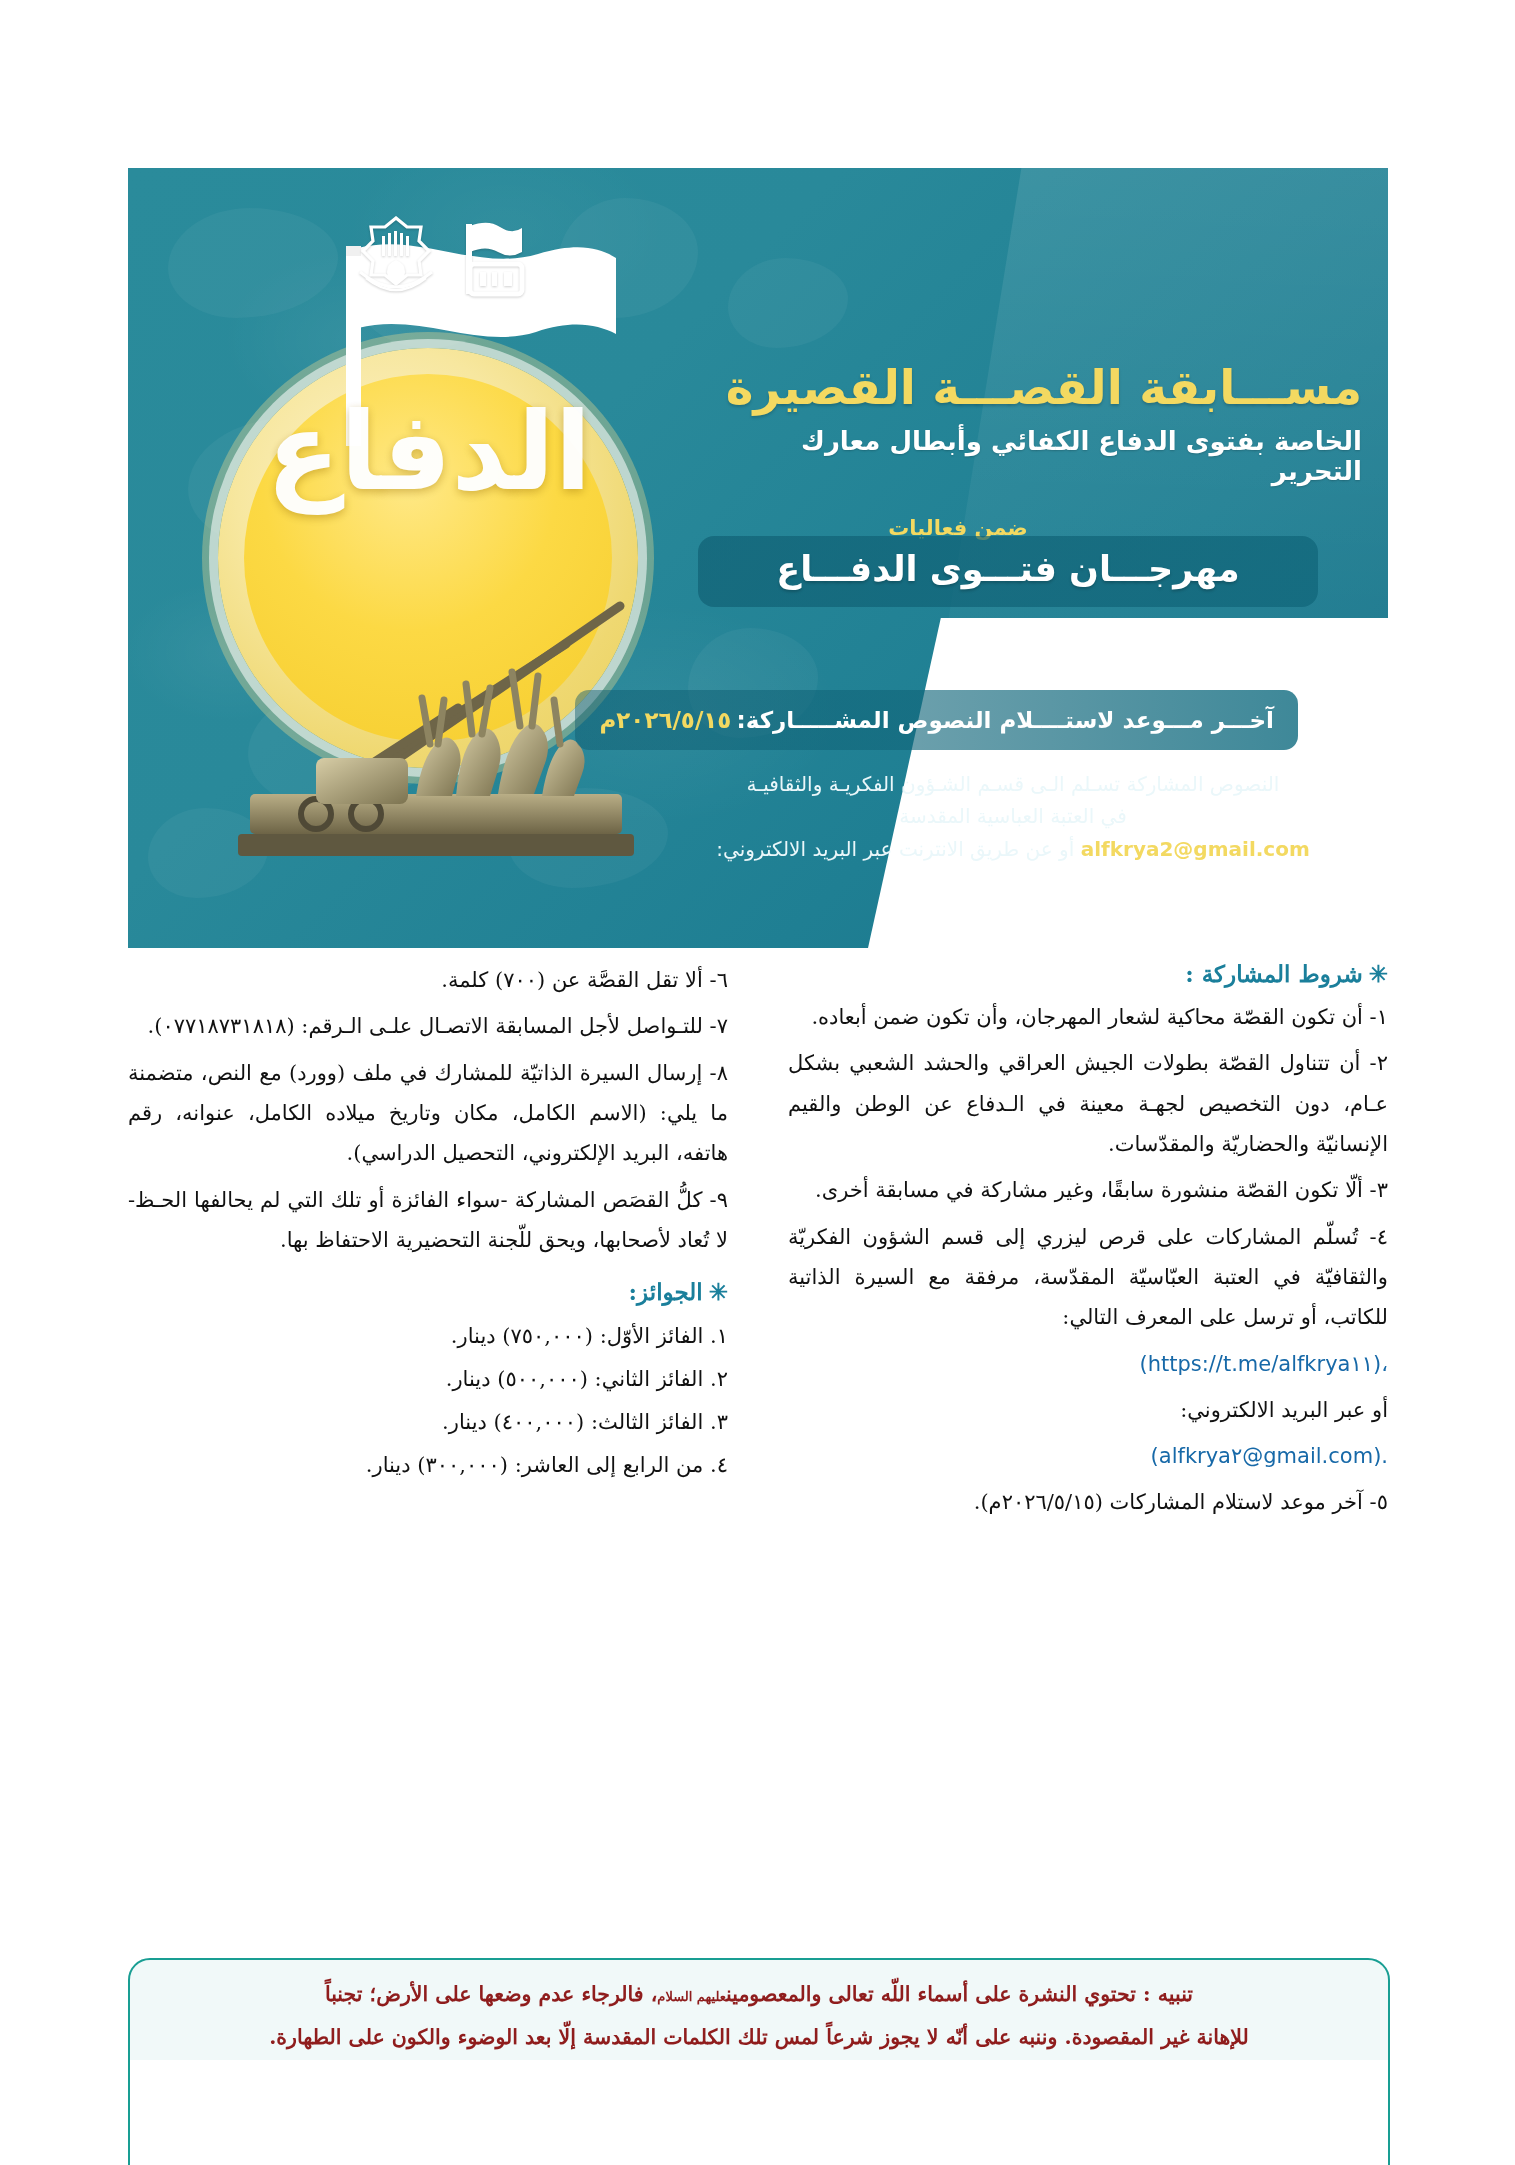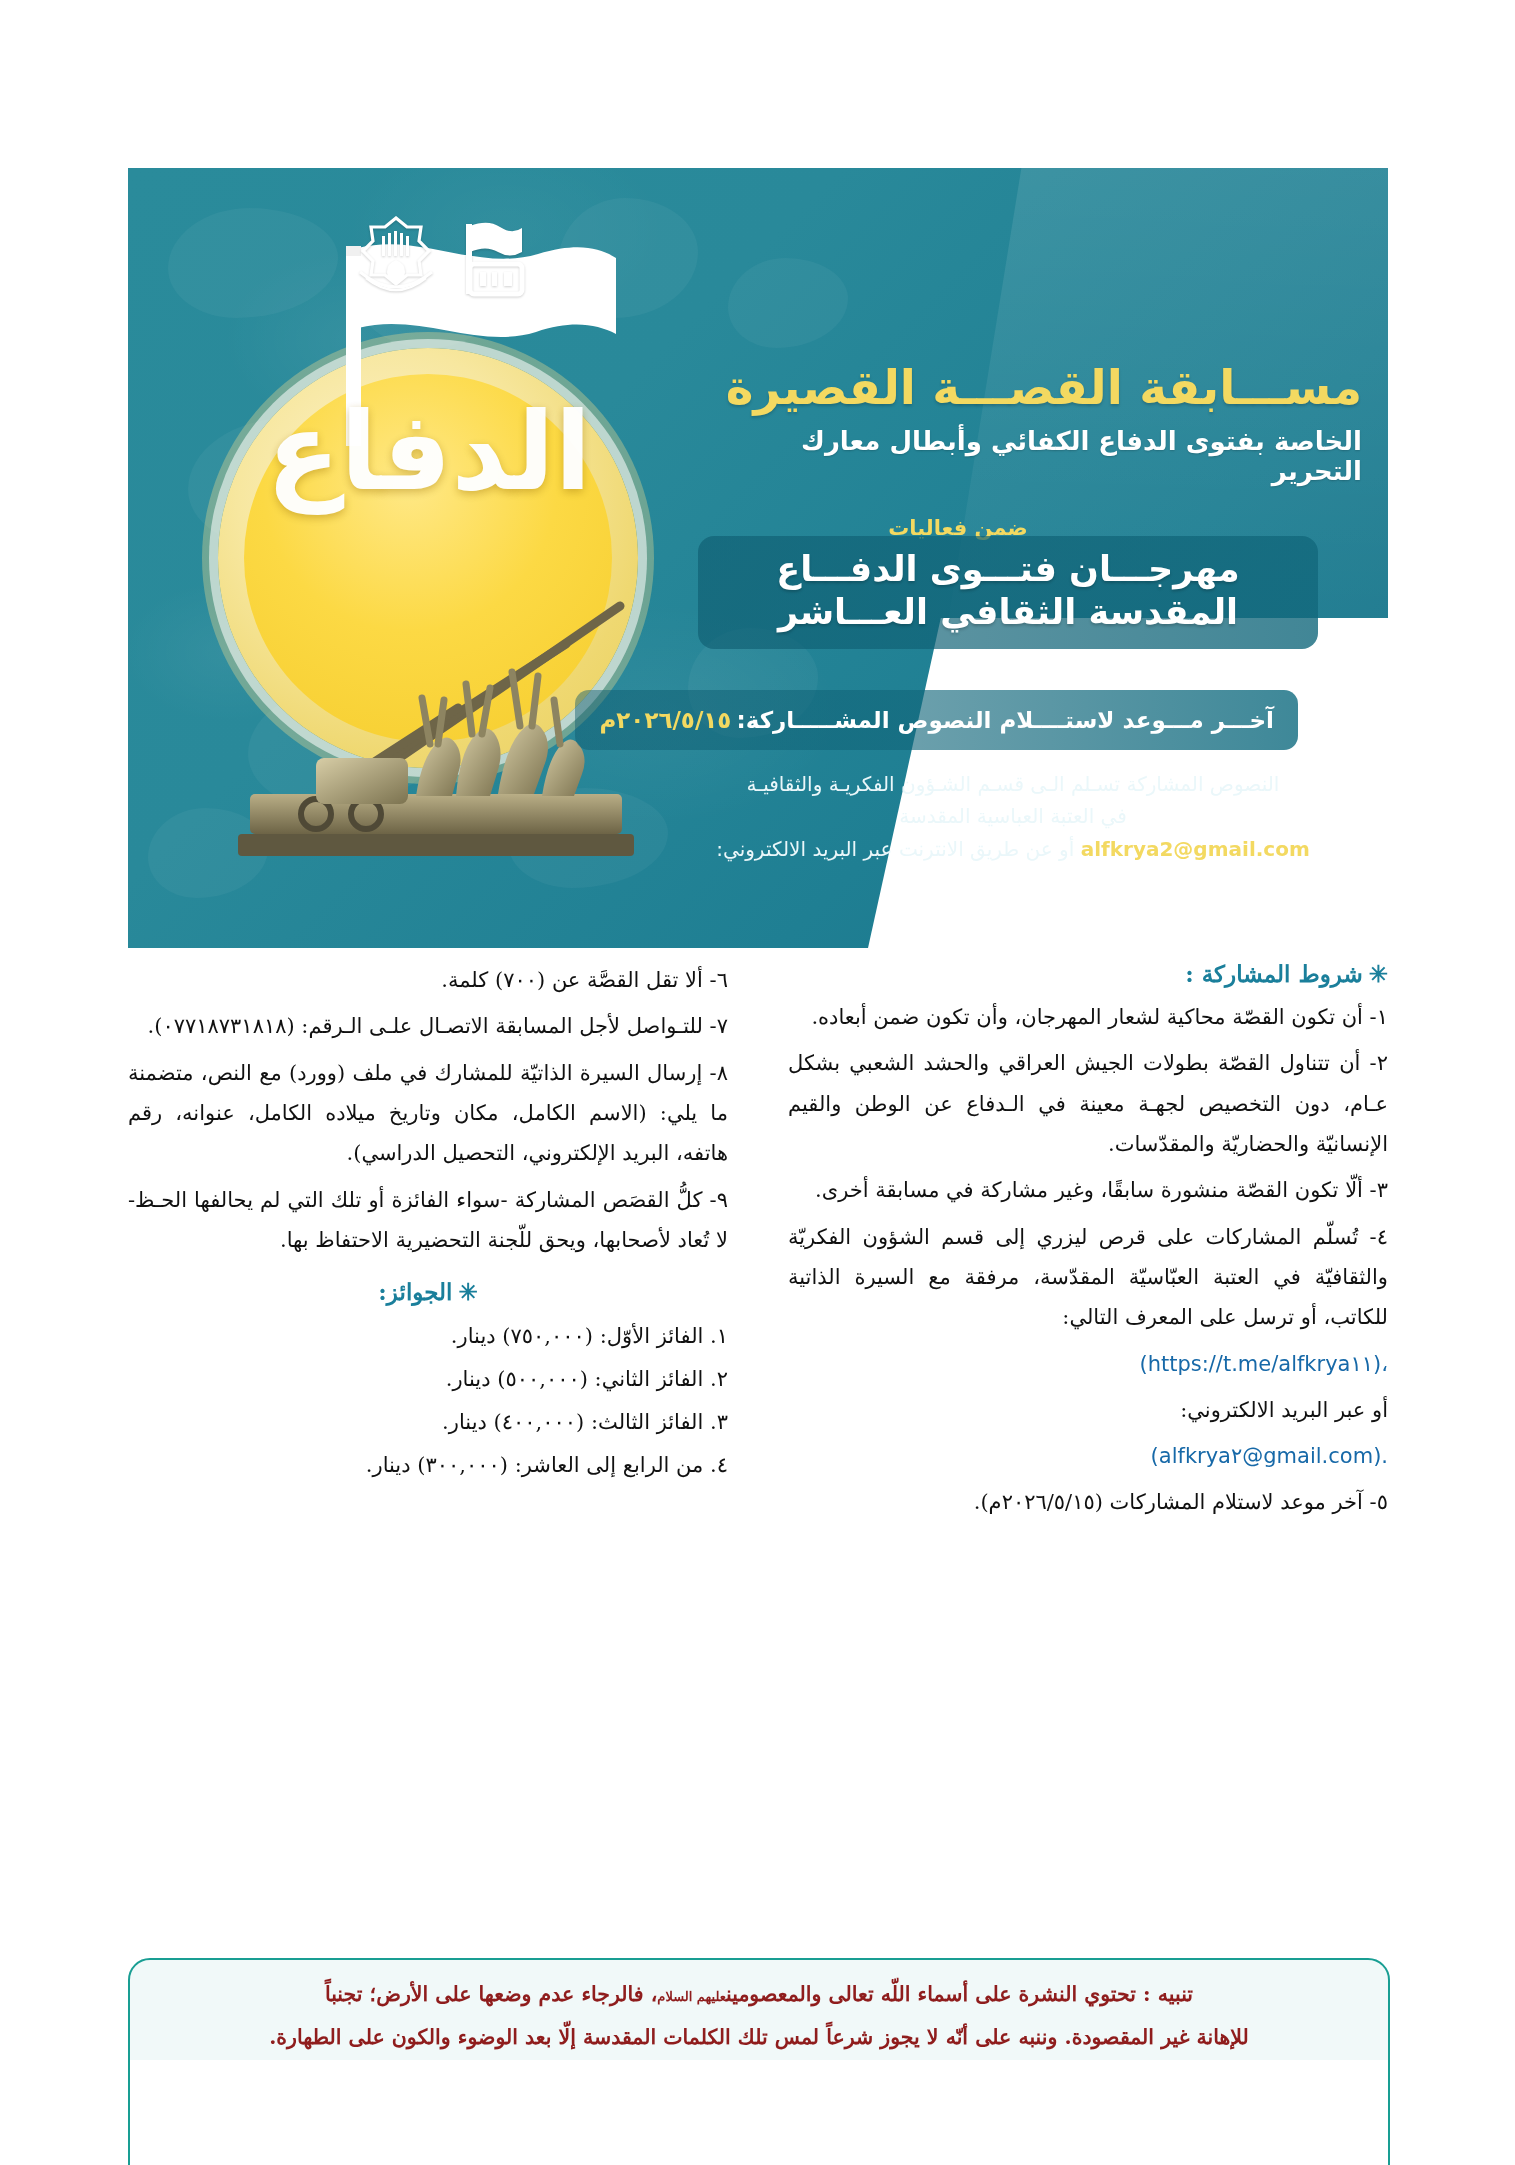--- a/index.html
+++ b/index.html
@@ -116,21 +116,21 @@
   .cols{position:absolute;left:128px;top:960px;width:1260px;}
   .col{position:absolute;top:0;width:600px;direction:rtl;text-align:justify;}
   .col-right{right:0;}
   .col-left{left:0;}
 
   .sec-head{
     color:#1a7f9b;font-size:23px;font-weight:bold;direction:rtl;text-align:right;
     font-family:"DejaVu Serif","Liberation Serif",serif;margin-bottom:10px;
   }
   .sec-head .star{color:#1a7f9b;margin-left:6px;}
-  .sec-head.left-head{text-align:center;margin-top:18px;}
+  .sec-head.left-head{text-align:right;margin-top:18px;}
 
   .item{
     font-family:"DejaVu Serif","Liberation Serif",serif;
     font-size:21px;line-height:1.92;color:#111;margin:0 0 6px 0;
     text-align:justify;text-justify:inter-word;direction:rtl;
   }
   .item.center-end{text-align:right;}
   .link{color:#1769a8;direction:ltr;unicode-bidi:embed;font-family:"DejaVu Sans","Liberation Sans",sans-serif;}
 
   .prize{
@@ -250,21 +250,20 @@
       <path d="M12 62 q30 24 60 0" fill="none" stroke="#fff" stroke-width="2.4"></path>
     </svg>
   </div>
 
   <div class="title-main">مســـابقة القصـــة القصيرة</div>
   <div class="title-sub">الخاصة بفتوى الدفاع الكفائي وأبطال معارك التحرير</div>
   <div class="within">ضمن فعاليات</div>
 
   <div class="festival-box">
     <div class="l1">مهرجـــان فتـــوى الدفـــاع</div>
-    <div class="l2">المقدسة الثقافي العـــاشر</div>
   </div>
 
   <div class="deadline-box">
     <span class="lbl">آخـــر مـــوعد لاستــــلام النصوص المشـــــاركة:</span>
     <span class="val">٢٠٢٦/٥/١٥م</span>
   </div>
 
   <div class="submit-info">
     <div>النصوص المشاركة تسـلم الـى قسـم الشـؤون الفكريـة والثقافيـة</div>
     <div>في العتبة العباسية المقدسة</div>

